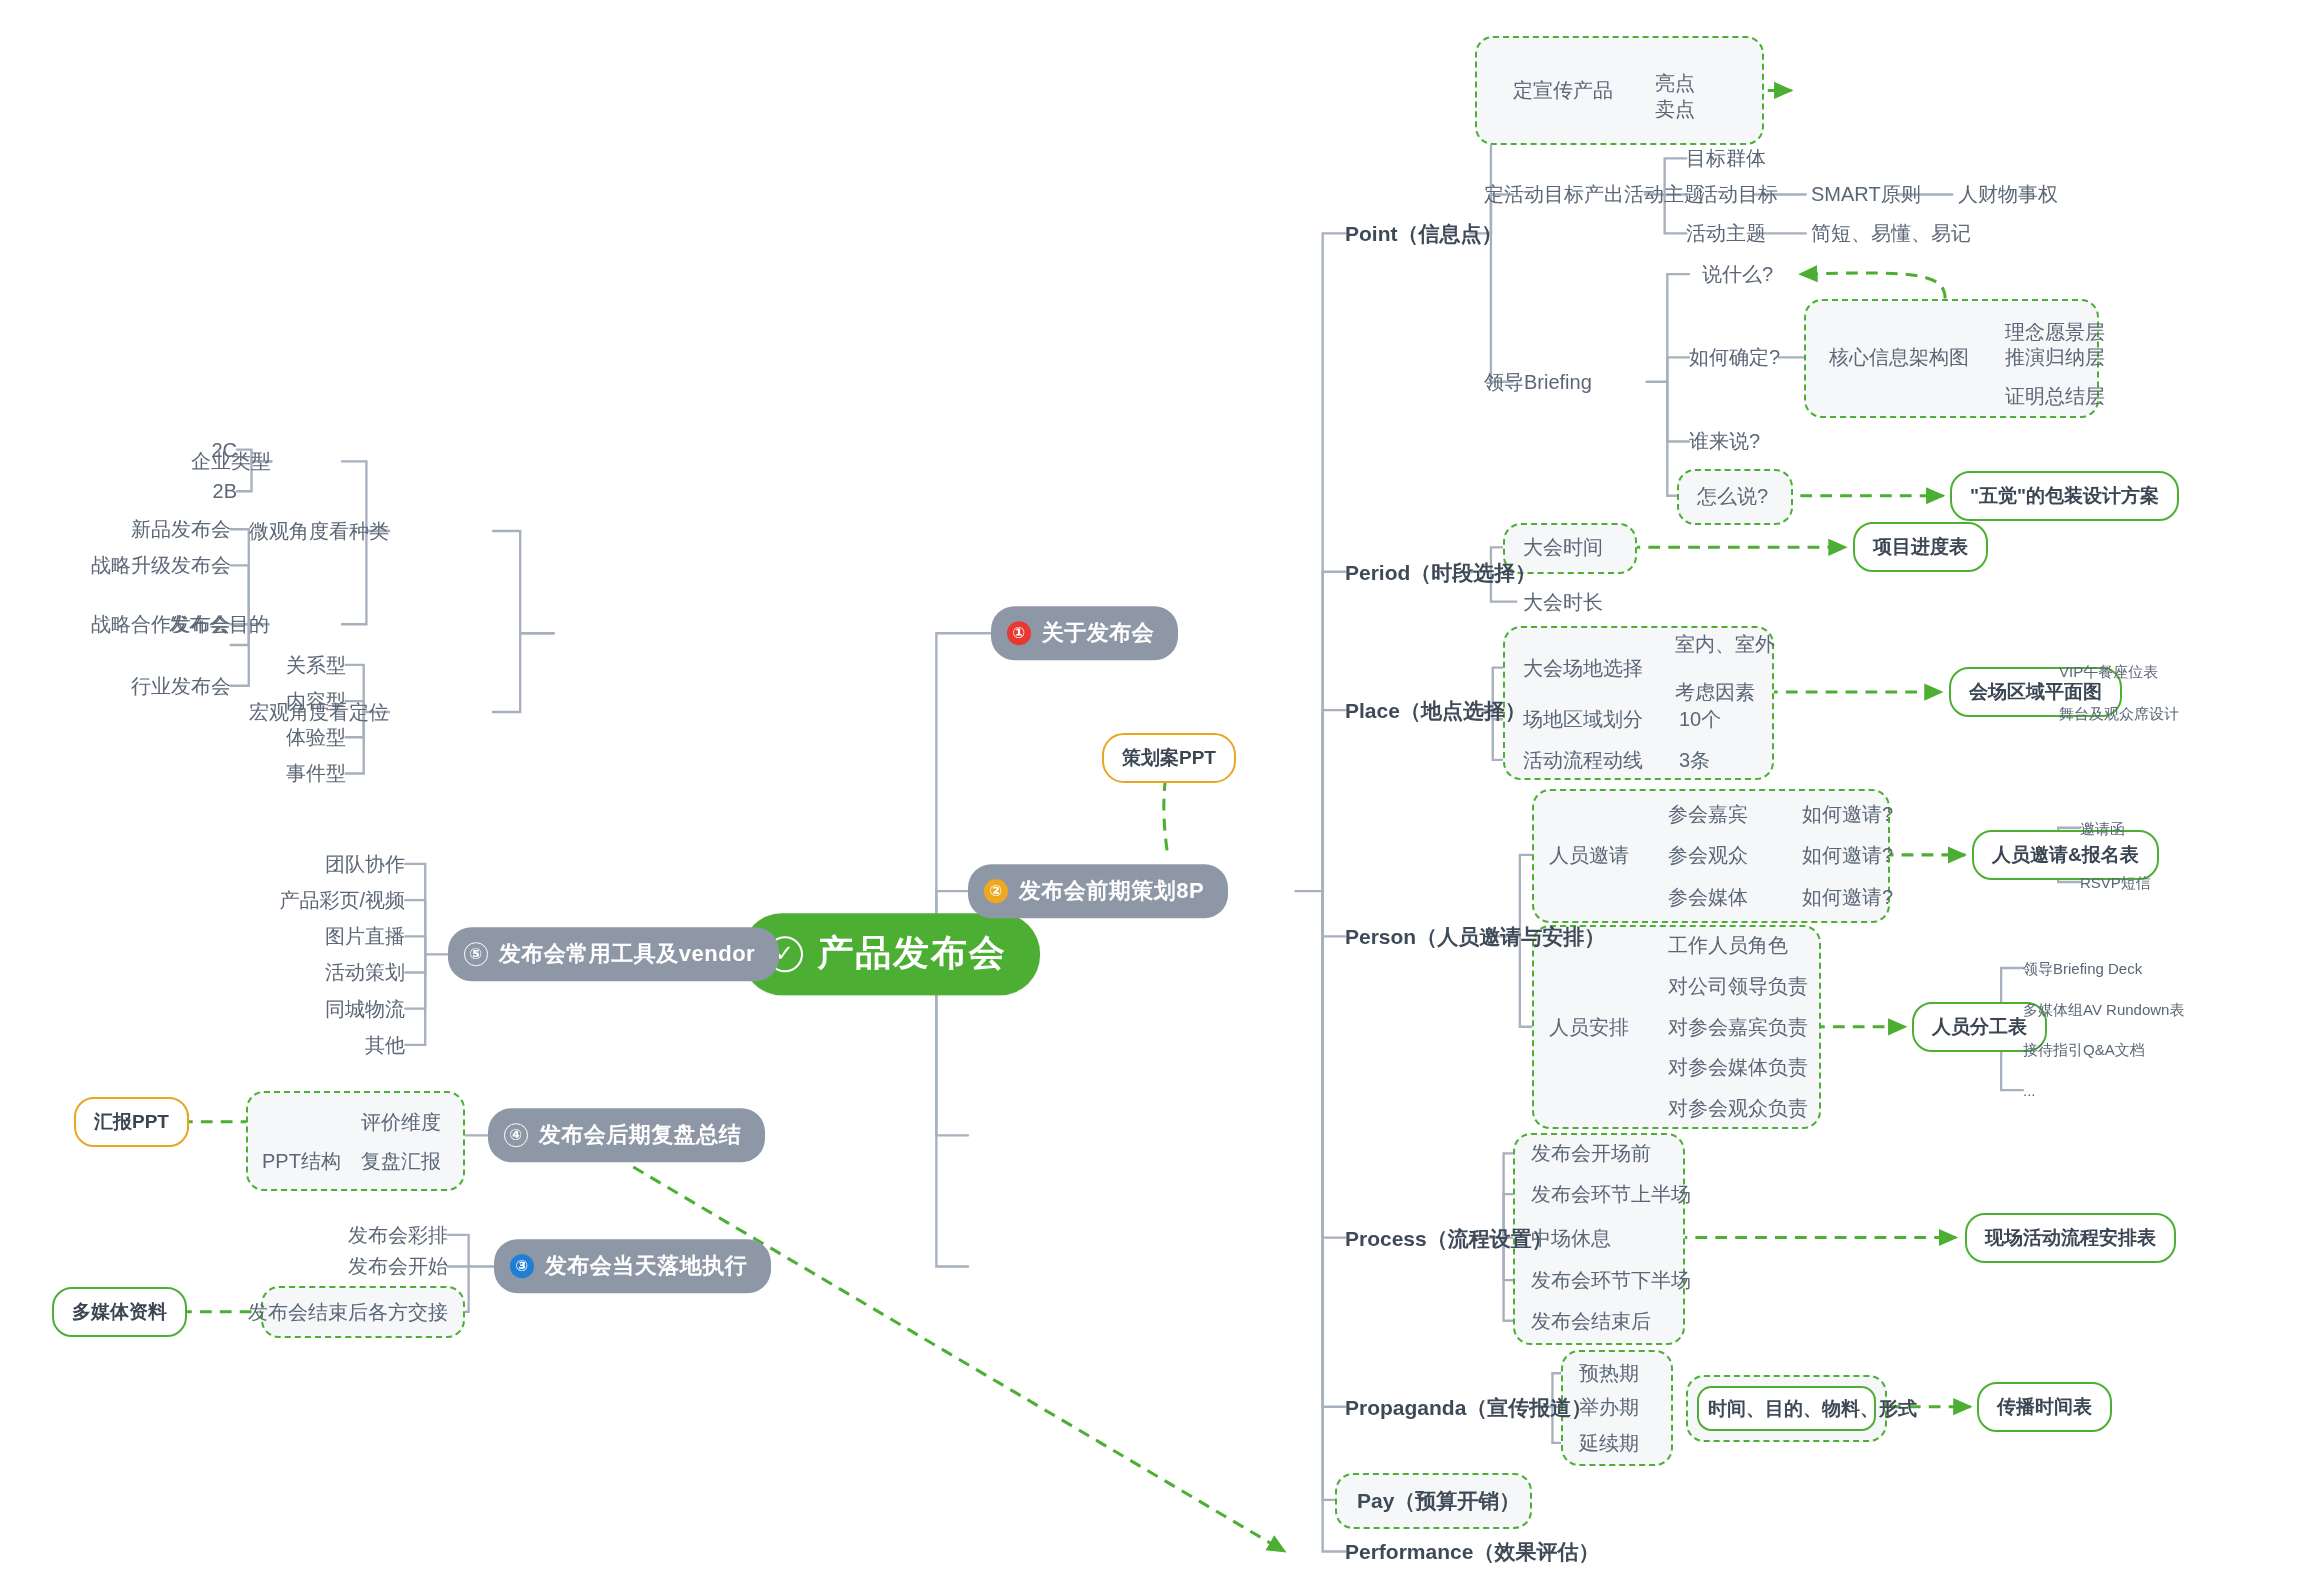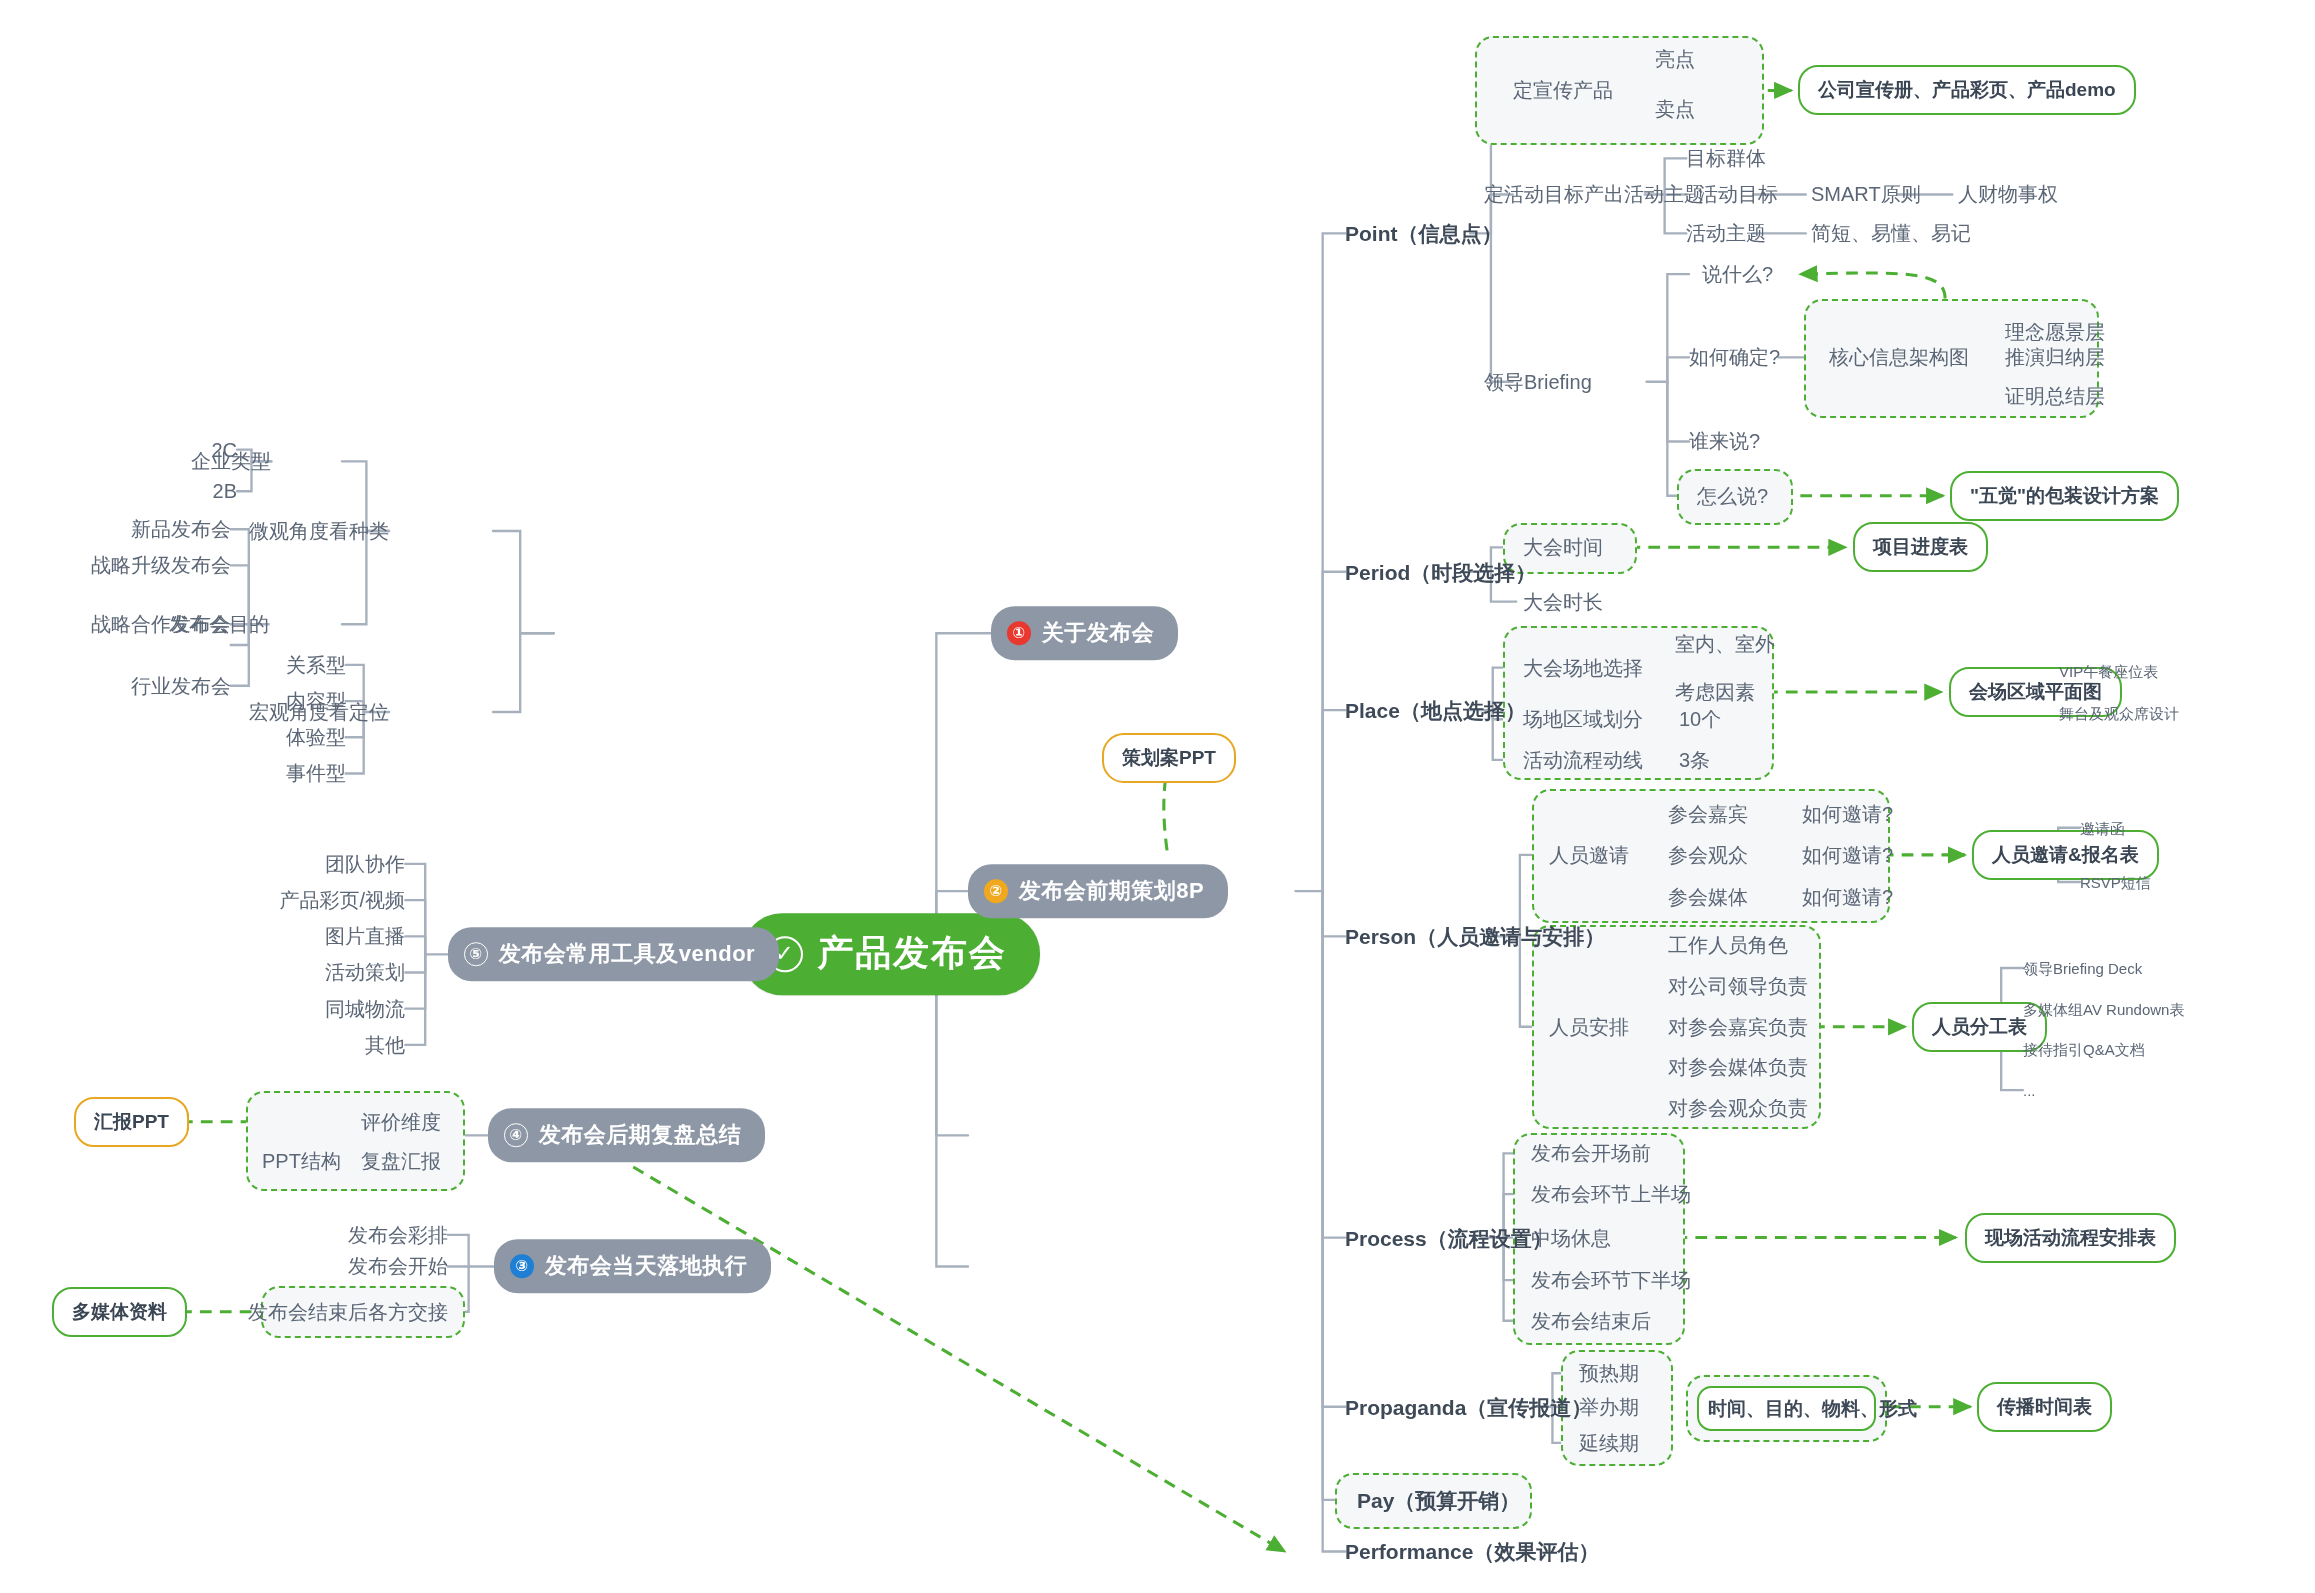--- a/index.html
+++ b/index.html
@@ -332,23 +332,22 @@
   <div class="node txt bold" style="left:1345px; top:233px;">Point（信息点）</div>
   <div class="node txt bold" style="left:1345px; top:572px;">Period（时段选择）</div>
   <div class="node txt bold" style="left:1345px; top:710px;">Place（地点选择）</div>
   <div class="node txt bold" style="left:1345px; top:936px;">Person（人员邀请与安排）</div>
   <div class="node txt bold" style="left:1345px; top:1238px;">Process（流程设置）</div>
   <div class="node txt bold" style="left:1345px; top:1407px;">Propaganda（宣传报道）</div>
   <div class="node txt bold" style="left:1357px; top:1500px;">Pay（预算开销）</div>
   <div class="node txt bold" style="left:1345px; top:1551px;">Performance（效果评估）</div>
 
   <div class="node txt" style="left:1513px; top:90px;">定宣传产品</div>
-  <div class="node txt" style="left:1655px; top:59px;font-family:Liberation Serif, serif;">亮点</div>
+  <div class="node txt" style="left:1655px; top:83px;font-family:Liberation Serif, serif;">亮点</div>
   <div class="node txt" style="left:1655px; top:109px;">卖点</div>
-  <div class="node cap" style="left:1798px; top:90px;">公司宣传册、产品彩页、产品demo</div>
 
   <div class="node txt" style="left:1484px; top:194px;">定活动目标产出活动主题</div>
   <div class="node txt" style="left:1686px; top:158px;">目标群体</div>
   <div class="node txt" style="left:1686px; top:194px;padding-left:12px;">活动目标</div>
   <div class="node txt" style="left:1811px; top:194px;">SMART原则</div>
   <div class="node txt" style="left:1958px; top:194px;">人财物事权</div>
   <div class="node txt" style="left:1686px; top:233px;">活动主题</div>
   <div class="node txt" style="left:1811px; top:233px;">简短、易懂、易记</div>
 
   <div class="node txt" style="left:1484px; top:382px;">领导Briefing</div>

